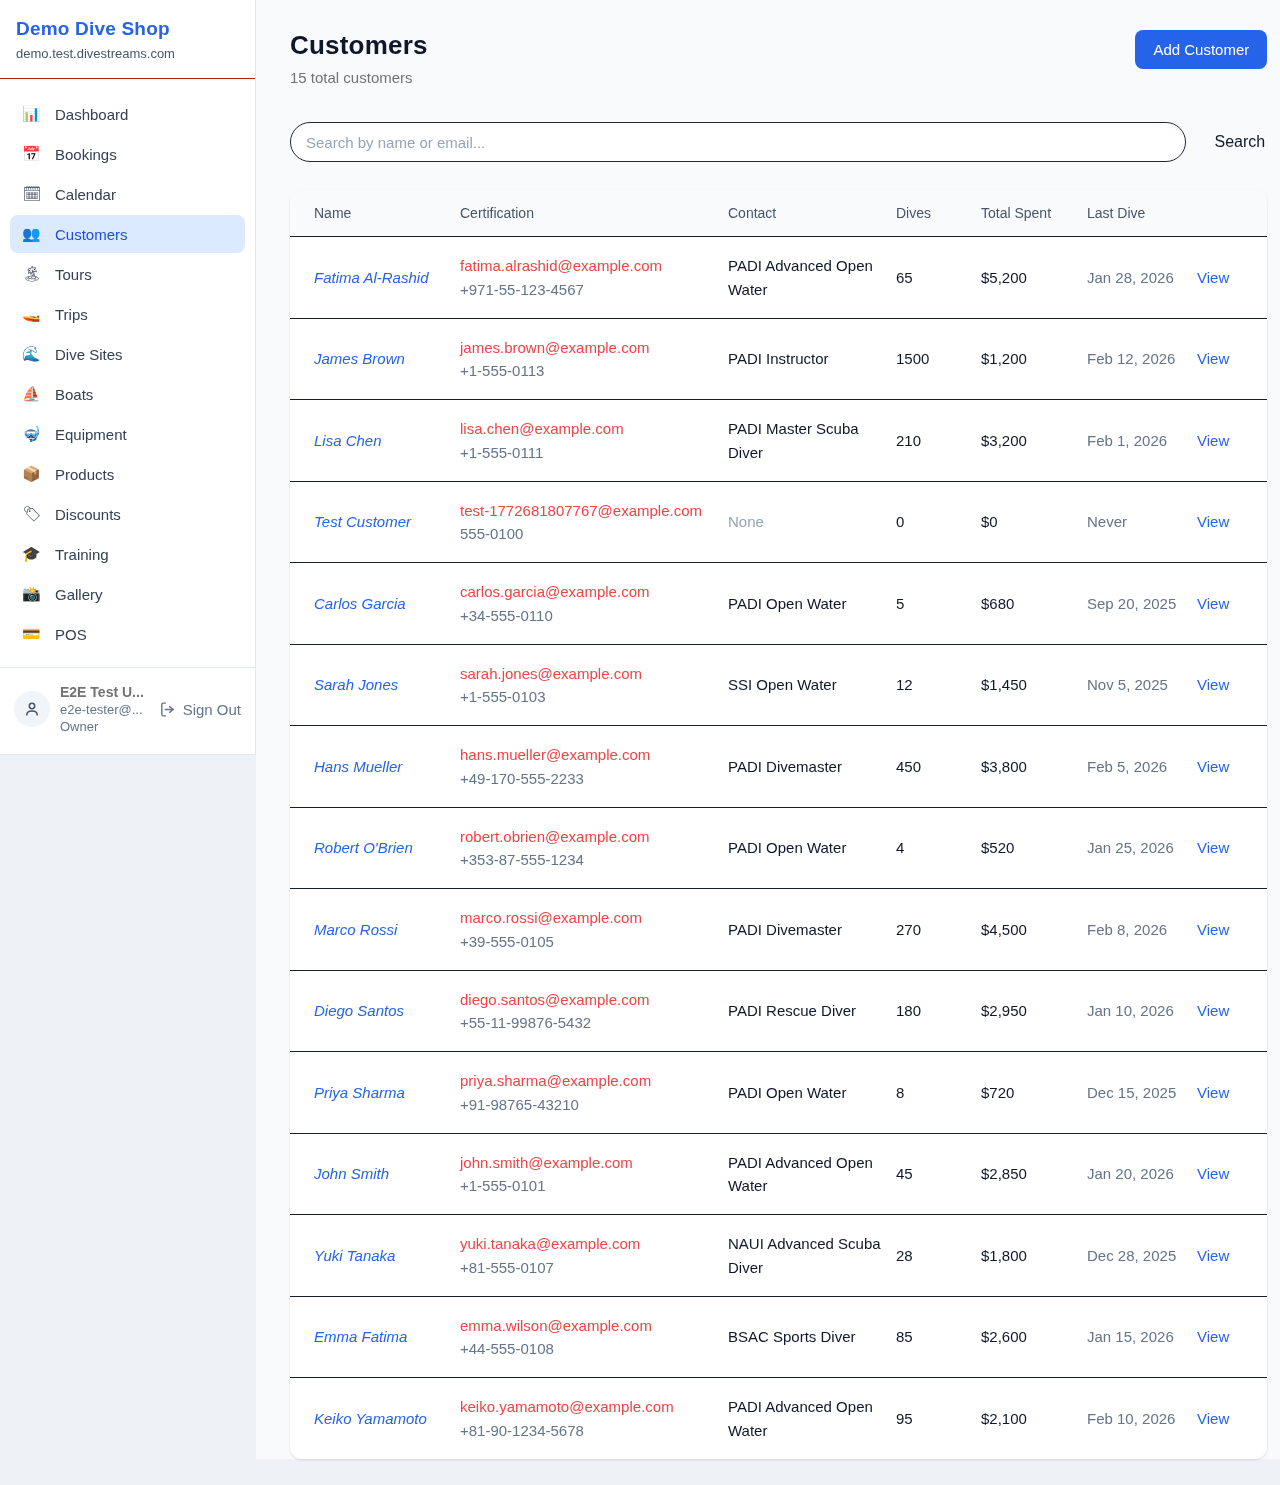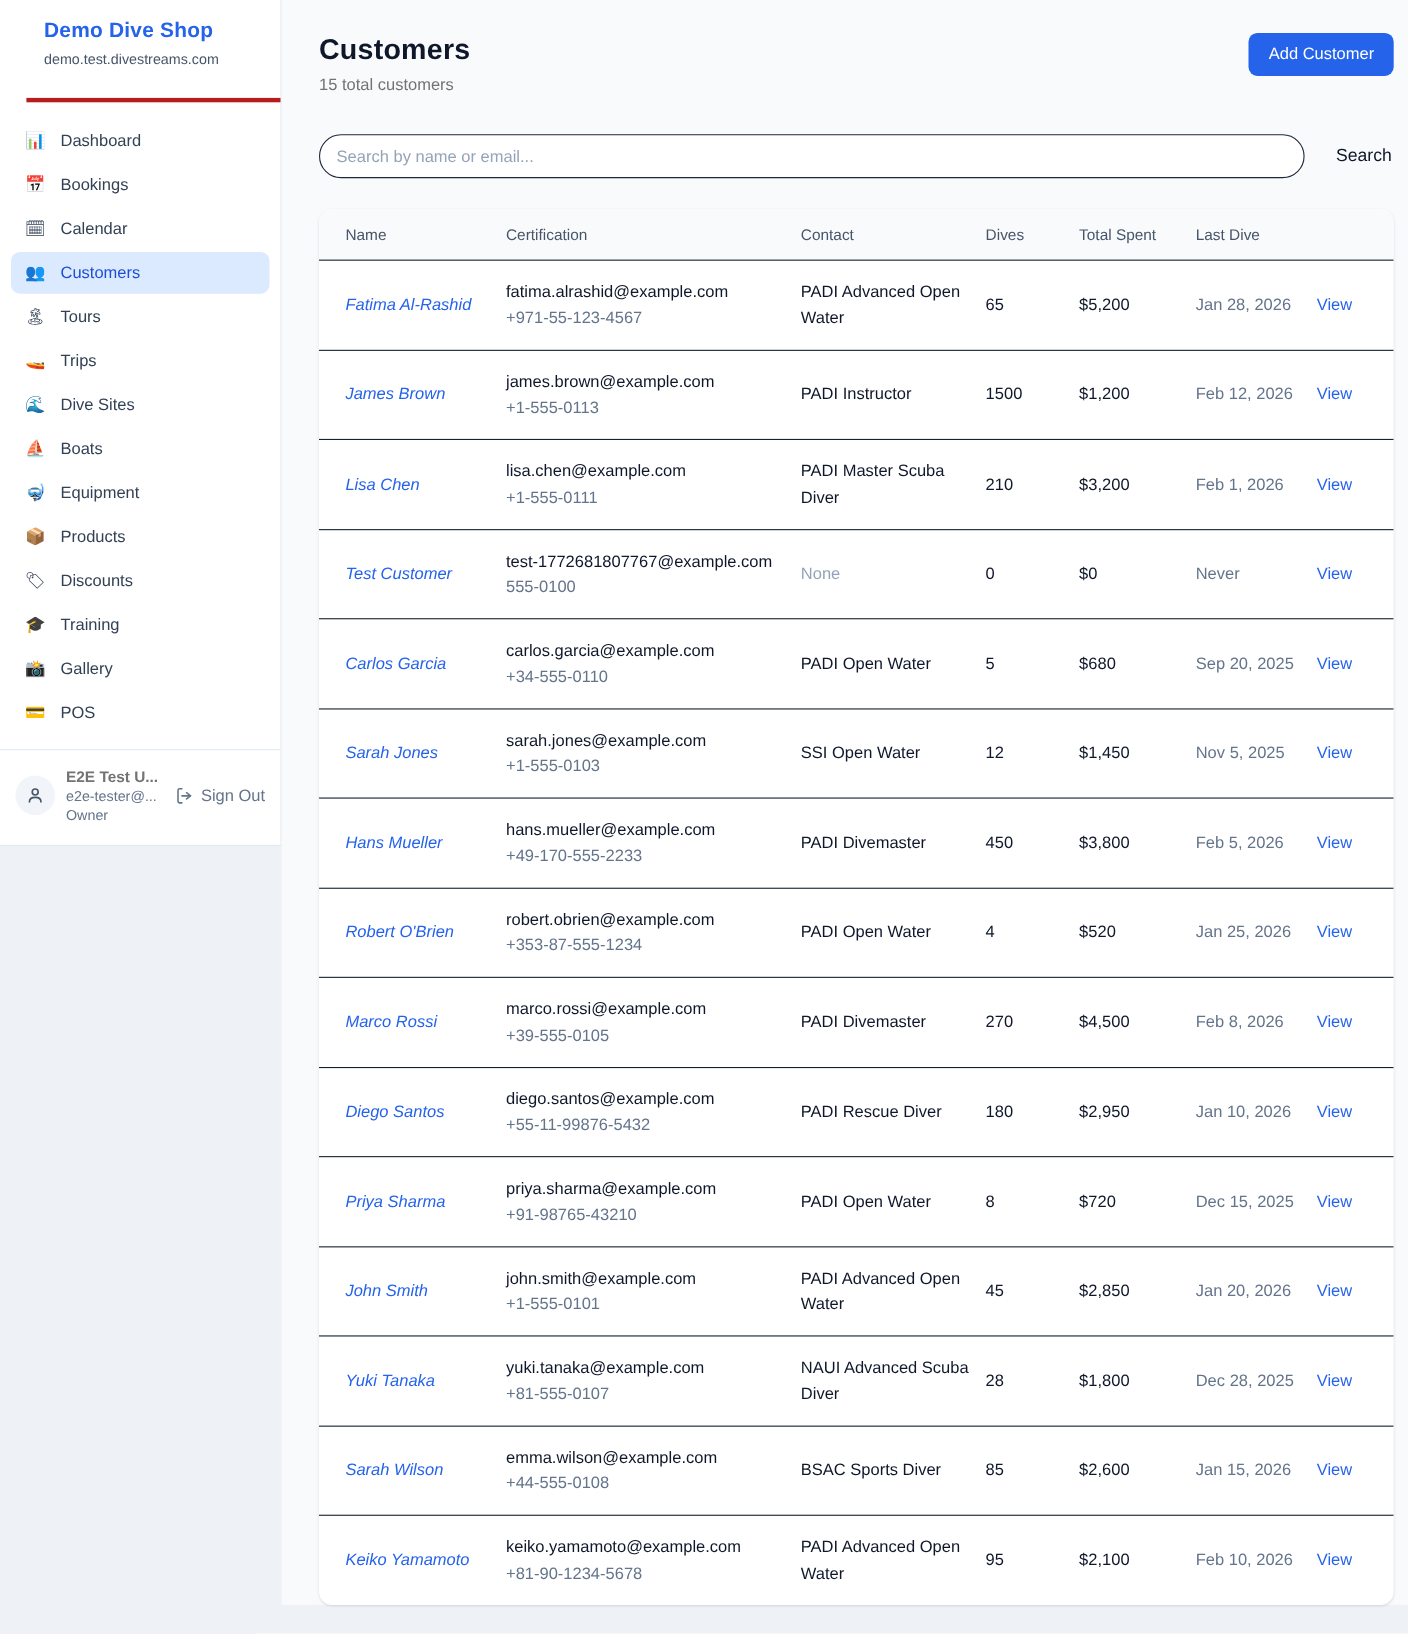--- a/index.html
+++ b/index.html
@@ -12,21 +12,21 @@
   }
   .app { display: flex; align-items: flex-start; width: 1280px; min-height: 1485px; }
 
   
   .sidebar {
     width: 256px; flex: 0 0 256px;
     background: #ffffff;
     border-right: 1px solid #e2e8f0;
     border-bottom: 1px solid #e2e8f0;
   }
-  .shop-header { padding: 18px 16px 28px 16px; border-bottom: 4px solid #b91c1c; margin-left: 24px; }
+  .shop-header { padding: 18px 16px 17px 16px; border-bottom: 1px solid #b91c1c; }
   .shop-name { color: #2563eb; font-size: 19px; font-weight: 700; letter-spacing: .2px; }
   .shop-domain { color: #475569; font-size: 13px; margin-top: 6px; }
   .nav { padding: 14px 10px 12px 10px; }
   .nav-item {
     display: flex; align-items: center; gap: 13px;
     padding: 10px 12px; margin: 2px 0;
     border-radius: 8px; cursor: pointer;
     font-size: 15px; color: #334155;
   }
   .nav-item .nav-icon { width: 20px; text-align: center; font-size: 15px; flex: 0 0 20px;
@@ -87,21 +87,21 @@
     background: #f8fafc;
     border-bottom: 1px solid #16202e;
   }
   .th {
     font-size: 14px; color: #475569; padding: 13px 14px 13px 0; line-height: 1.45;
   }
   .tbody .trow { border-bottom: 1px solid #16202e; }
   .tbody .trow:last-child { border-bottom: none; }
   .td { padding: 17px 14px 17px 0; font-size: 15px; line-height: 1.55; }
   .name-link { color: #2563eb; font-weight: 500; text-decoration: none; cursor: pointer; display: inline-block; font-style: italic; }
-  .email { color: #0f172a; word-break: break-word; }
+  .email { color: #ef4444; word-break: break-word; }
   .phone { color: #64748b; }
   .cert { color: #0f172a; }
   .cert.muted { color: #94a3b8; }
   .dives, .spent { color: #0f172a; }
   .lastdive { color: #64748b; }
   .view-cell { text-align: left; }
   .view-link { color: #2563eb; text-decoration: none; cursor: pointer; font-size: 15px; }
 
   svg.ico { display: block; }
 </style>
@@ -371,21 +371,21 @@
               <div class="email">yuki.tanaka@example.com</div>
               <div class="phone">+81-555-0107</div>
             </div>
             <div class="td cert">NAUI Advanced Scuba Diver</div>
             <div class="td dives">28</div>
             <div class="td spent">$1,800</div>
             <div class="td lastdive">Dec 28, 2025</div>
             <div class="td view-cell"><a class="view-link">View</a></div>
           </div>
           <div class="trow">
-            <div class="td "><a class="name-link">Sarah Wilson</a></div>
+            <div class="td "><a class="name-link">Emma Fatima</a></div>
             <div class="td ">
               <div class="email">emma.wilson@example.com</div>
               <div class="phone">+44-555-0108</div>
             </div>
             <div class="td cert">BSAC Sports Diver</div>
             <div class="td dives">85</div>
             <div class="td spent">$2,600</div>
             <div class="td lastdive">Jan 15, 2026</div>
             <div class="td view-cell"><a class="view-link">View</a></div>
           </div>

